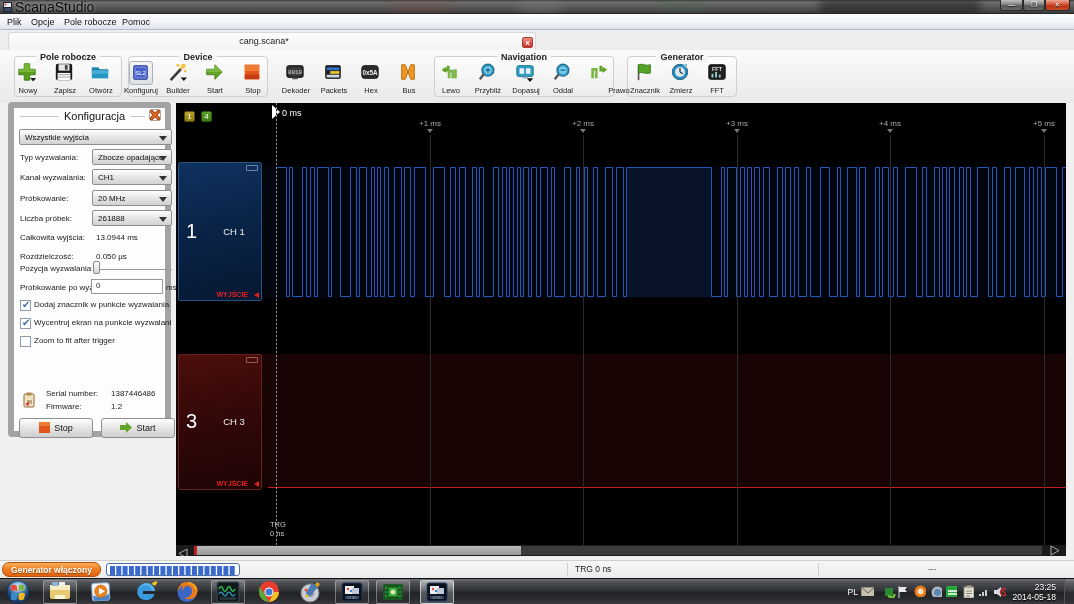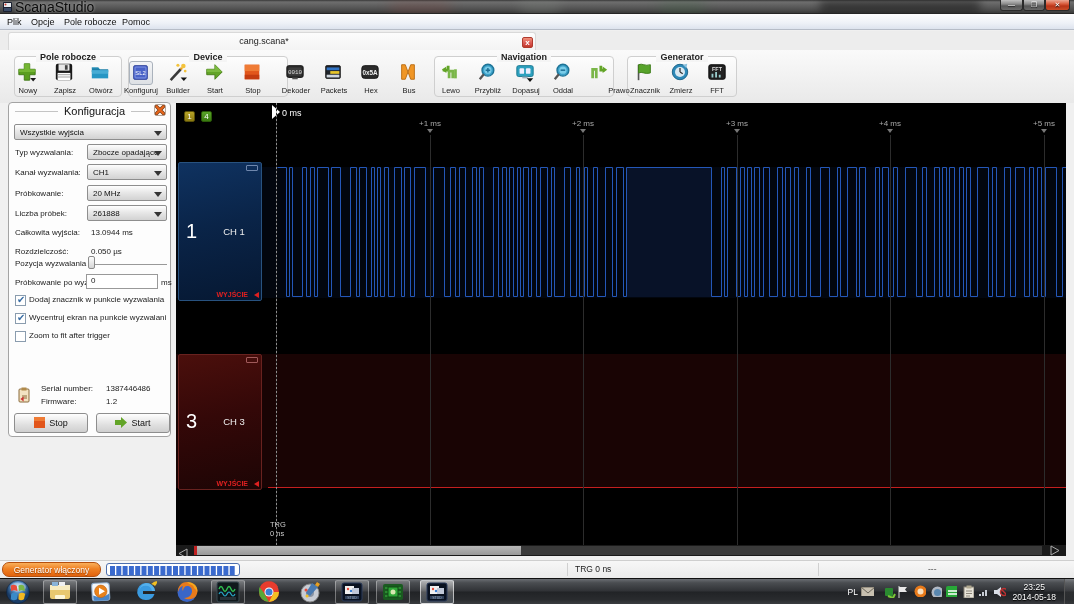--- a/index.html
+++ b/index.html
@@ -24,21 +24,21 @@
 #tabx{position:absolute;left:522px;top:6px;width:11px;height:11px;border-radius:2px;background:linear-gradient(#f0907a,#d9534f 60%,#c0392b);border:1px solid #b03a2e;color:#fff;font-size:8px;font-weight:bold;text-align:center;line-height:10px}
 
 #toolbar{left:0;top:50px;width:1074px;height:53px;background:linear-gradient(#fafafa,#e9e9e9)}
 .group{position:absolute;top:6px;height:41px;border:1px solid #cfcfcf;border-radius:4px;background:linear-gradient(#fdfdfd,#ececec)}
 .glabel{position:absolute;top:-5px;left:0;right:0;text-align:center;font-size:9px;color:#222;font-weight:bold}
 .glabel i{font-style:normal;background:linear-gradient(#fafafa,#f4f4f4);padding:0 4px}
 .ticon{position:absolute;top:12px;width:20px;height:20px}
 .tlabel{position:absolute;top:36px;font-size:7.5px;color:#222;text-align:center;white-space:nowrap}
 #kbtn{position:absolute;border:1px solid #aab2bc;border-radius:3px;background:linear-gradient(#f4f5f7,#dde0e4)}
 
-#cfg{left:8px;top:102px;width:163px;height:335px;background:#fdfdfd;border:1px solid #a3a3a3;border-radius:4px;font-size:8px;color:#1a1a1a}
+#cfg{left:8px;top:102px;width:163px;height:335px;background:#fdfdfd;border:6px solid #a3a3a3;border-radius:4px;font-size:8px;color:#1a1a1a}
 #cfgtitle{position:absolute;top:2px;left:0;right:0;text-align:center;font-size:11px;color:#111}
 #cfgx{position:absolute;right:4px;top:1px;width:12px;height:12px}
 .lab{position:absolute;left:6px;white-space:nowrap}
 .dd{position:absolute;height:16px;border:1px solid #8e8e8e;border-radius:2px;background:linear-gradient(#fefefe,#e8e8e8 45%,#d2d2d2);font-size:8px;color:#111}
 .dd span{position:absolute;left:5px;top:3px;white-space:nowrap}
 .dd:after{content:"";position:absolute;right:4px;top:6px;border:4px solid transparent;border-top:5px solid #333}
 .chk{position:absolute;left:6px;width:11px;height:11px;background:#fff;border:1px solid #8a9cae}
 .chk.on:after{content:"\2714";position:absolute;left:1px;top:-2px;color:#3a6ea5;font-size:10px}
 .cbl{position:absolute;left:20px;white-space:nowrap;font-size:8px}
 .btn{position:absolute;top:310px;width:74px;height:20px;border:1px solid #8e8e8e;border-radius:3px;background:linear-gradient(#fefefe,#e0e0e0 60%,#cfcfcf);font-size:9px;color:#111;text-align:center;line-height:18px}
@@ -53,29 +53,29 @@
 #blk1{top:59px;height:139px;background:linear-gradient(168deg,#0f3260,#0a2448 45%,#061832);border:1px solid #28527f}
 #blk3{top:251px;height:136px;background:linear-gradient(168deg,#4b0f0c,#340808 45%,#1d0505);border:1px solid #68221f}
 .chnum{position:absolute;left:7px;top:50%;transform:translateY(-54%);font-size:20px;color:#fff}
 .chname{position:absolute;left:14px;width:100%;text-align:center;top:50%;transform:translateY(-54%);font-size:9.5px;color:#eee}
 .wyj{position:absolute;right:4px;bottom:2px;font-size:7px;font-weight:bold;color:#e02020}
 .wyj:after{content:"";display:inline-block;margin-left:3px;border:3px solid transparent;border-right:5px solid #e02020;transform:translateY(1px);margin-right:-2px}
 .miniico{position:absolute;right:3px;top:2px;width:12px;height:6px;border:1px solid #6f87ad;border-radius:1px}
 #scrl{position:absolute;left:0;right:0;bottom:0;height:11px;background:#1a1a1a}
 
 #status{left:0;top:560px;width:1074px;height:18px;background:linear-gradient(#f7f7f7,#ebebeb);border-top:1px solid #cfcfcf;font-size:8.5px;color:#222}
-#genbtn{position:absolute;left:2px;top:1px;width:99px;height:15px;border-radius:7px;border:1px solid #b5500f;background:linear-gradient(#f9b05c,#ef8124 45%,#e2630d);color:#fff;font-size:8.5px;font-weight:normal;text-align:center;line-height:14px;text-shadow:0 1px 1px #8a3c00}
+#genbtn{position:absolute;left:2px;top:1px;width:99px;height:15px;border-radius:7px;border:1px solid #b5500f;background:linear-gradient(#f9b05c,#ef8124 45%,#e2630d);color:#fff;font-size:8.5px;font-weight:bold;text-align:center;line-height:14px;text-shadow:0 1px 1px #8a3c00}
 #prog{position:absolute;left:106px;top:2px;width:134px;height:13px;border:1px solid #4d6fae;border-radius:3px;background:#fff;overflow:hidden}
 
 #taskbar{left:0;top:578px;width:1074px;height:26px;background:linear-gradient(#6b6e73,#4a4d51 15%,#303236 48%,#212326 52%,#292b2e 82%,#3a3c40);border-top:1px solid #111}
 .tico{position:absolute;top:1px;width:24px;height:24px}
 .tframe{position:absolute;top:1px;width:34px;height:24px;border:1px solid rgba(255,255,255,.35);border-radius:2px;background:linear-gradient(rgba(255,255,255,.22),rgba(255,255,255,.07) 50%,rgba(0,0,0,.1))}
 .tframe.hot{background:linear-gradient(rgba(255,255,255,.55),rgba(255,255,255,.25) 50%,rgba(150,170,190,.25));border-color:rgba(255,255,255,.6)}
 #tray{position:absolute;right:0;top:0;height:26px;color:#fff}
-#clock{position:absolute;right:18px;top:3px;text-align:center;font-size:8.5px;color:#fff;line-height:10px;text-shadow:0 1px 1px #000}
+#clock{position:absolute;right:18px;top:3px;text-align:right;font-size:8.5px;color:#fff;line-height:10px;text-shadow:0 1px 1px #000}
 </style></head>
 <body>
 <div class="abs" id="titlebar">
   <div class="blob" style="left:390px;top:2px;width:60px;height:12px;background:#8a4038"></div>
   <div class="blob" style="left:520px;top:2px;width:40px;height:12px;background:#909890"></div>
   <div class="blob" style="left:660px;top:2px;width:45px;height:12px;background:#3a6a40"></div>
   <div class="blob" style="left:820px;top:0;width:160px;height:14px;background:#1d1d1d;filter:blur(5px);opacity:.6"></div>
   <svg id="appicon" style="position:absolute;left:3px;top:2px" width="9" height="10" viewBox="0 0 9 10">
       <rect width="9" height="10" rx="1" fill="#1a2030"></rect>
       <rect x="1" y="1" width="7" height="4" fill="#e8ecf0"></rect>
@@ -103,21 +103,21 @@
 </div>
 <div class="abs" id="tabrow">
     <div id="tab"></div>
     <div id="tabtitle">cang.scana*</div>
     <div id="tabx">x</div>
   </div>
 <div class="abs" id="toolbar">
   <div class="group" style="left:14px;width:108px">
       <div class="glabel"><i>Pole robocze</i></div>
     </div>
-  <div class="group" style="left:128px;width:160px">
+  <div class="group" style="left:128px;width:140px">
       <div class="glabel"><i>Device</i></div>
     </div>
   <div class="group" style="left:434px;width:180px">
       <div class="glabel"><i>Navigation</i></div>
     </div>
   <div class="group" style="left:627px;width:110px">
       <div class="glabel"><i>Generator</i></div>
     </div>
   <div id="kbtn" style="left:129px;top:11px;width:24px;height:24px"></div>
 

